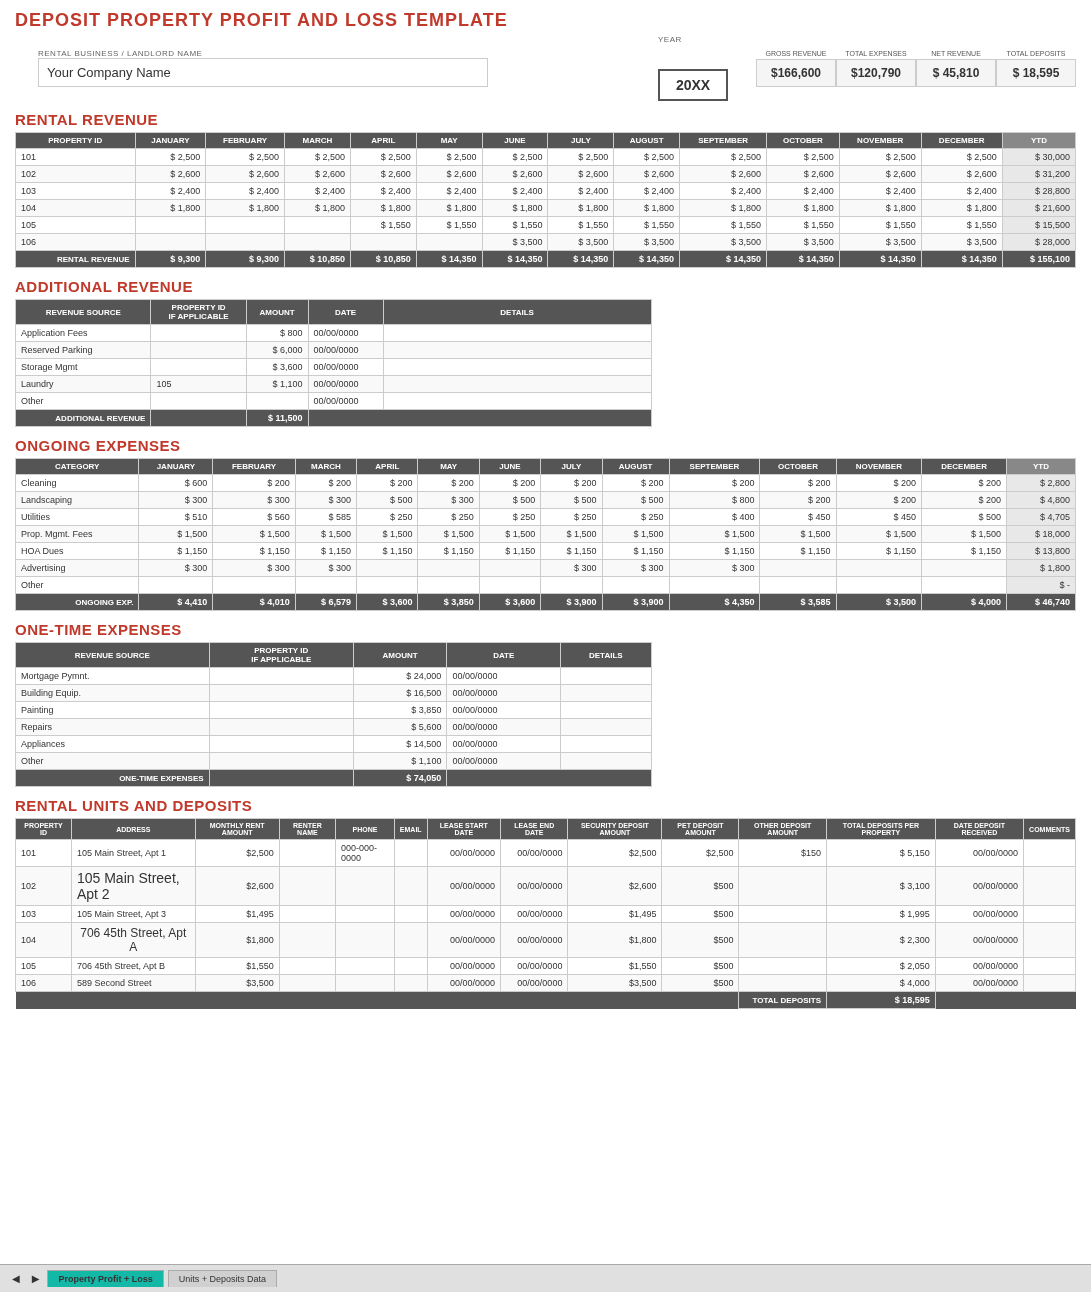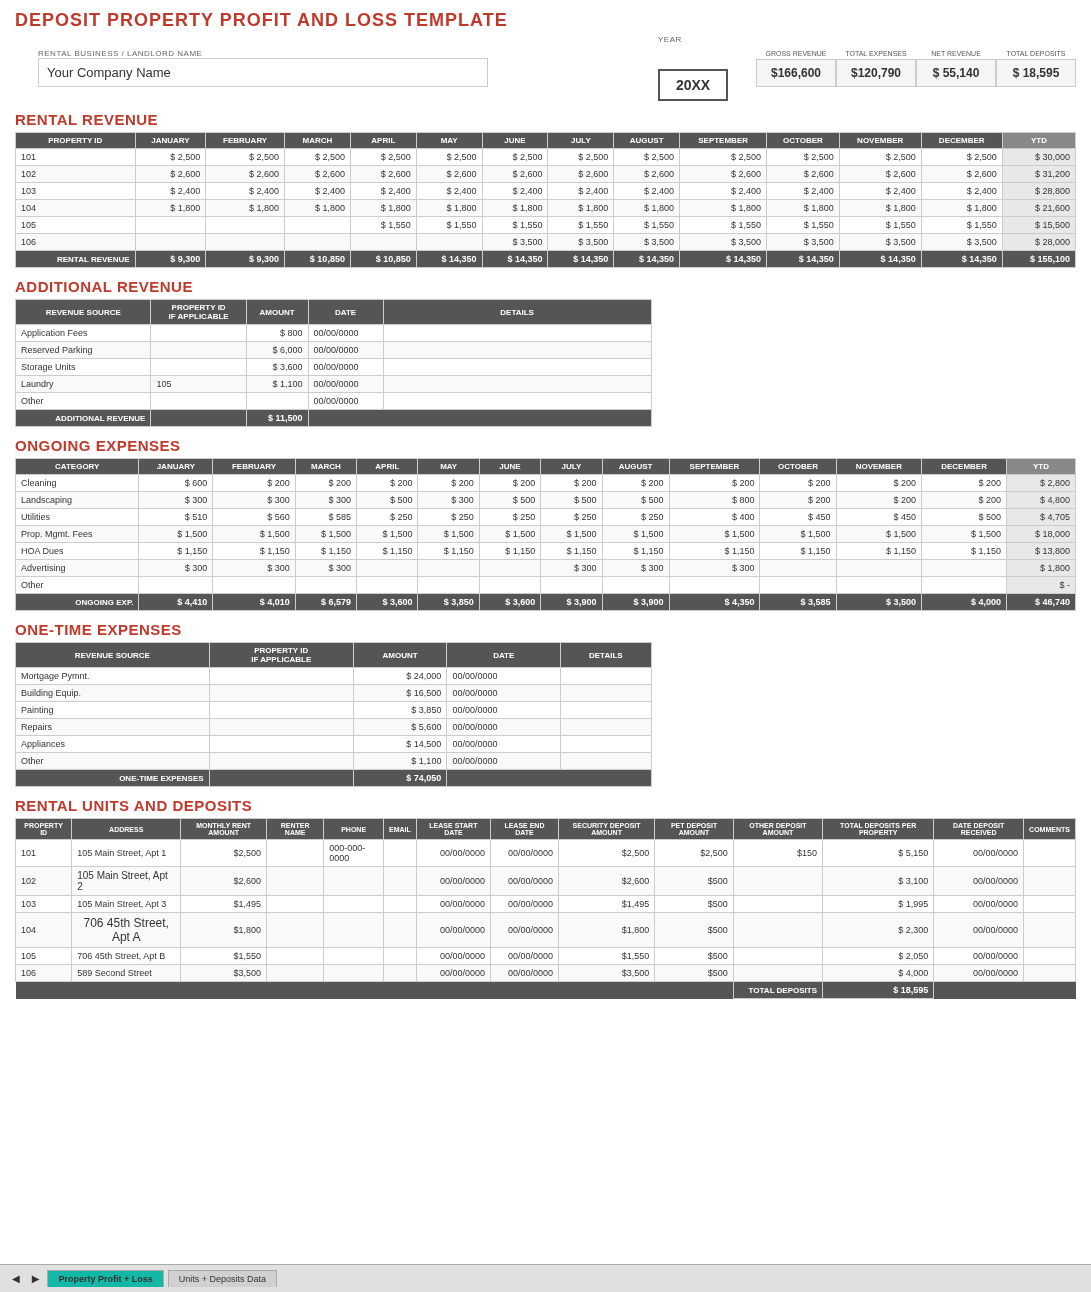--- a/index.html
+++ b/index.html
@@ -59,21 +59,21 @@
     <div style="display:flex; flex-direction:column; margin-left:20px;">
       <div style="display:flex; gap:0px; font-size:7px; color:#555; text-transform:uppercase; margin-bottom:2px;">
         <div style="min-width:80px; text-align:center;">GROSS REVENUE</div>
         <div style="min-width:80px; text-align:center;">TOTAL EXPENSES</div>
         <div style="min-width:80px; text-align:center;">NET REVENUE</div>
         <div style="min-width:80px; text-align:center;">TOTAL DEPOSITS</div>
       </div>
       <div style="display:flex; gap:0px;">
         <div class="summary-box"><span class="s-value">$166,600</span></div>
         <div class="summary-box"><span class="s-value">$120,790</span></div>
-        <div class="summary-box"><span class="s-value">$ 55,140</span></div>
+        <div class="summary-box"><span class="s-value">$ 45,810</span></div>
         <div class="summary-box"><span class="s-value">$ 18,595</span></div>
       </div>
     </div>
   </div>
 
   <div class="section-title">RENTAL REVENUE</div>
   <table>
     <thead>
       <tr id="rr-header">
           <th>PROPERTY ID</th>
@@ -230,21 +230,21 @@
           <td></td>
         </tr>
         <tr>
           <td>Reserved Parking</td>
           <td></td>
           <td class="money">$ 6,000</td>
           <td>00/00/0000</td>
           <td></td>
         </tr>
         <tr>
-          <td>Storage Units</td>
+          <td>Storage Mgmt</td>
           <td></td>
           <td class="money">$ 3,600</td>
           <td>00/00/0000</td>
           <td></td>
         </tr>
         <tr>
           <td>Laundry</td>
           <td>105</td>
           <td class="money">$ 1,100</td>
           <td>00/00/0000</td>
@@ -519,21 +519,21 @@
           <td class="money" style="font-size: 9px;">00/00/0000</td>
           <td class="money" style="font-size: 9px;">$2,500</td>
           <td class="money" style="font-size: 9px;">$2,500</td>
           <td class="money" style="font-size: 9px;">$150</td>
           <td class="money" style="font-size: 9px; padding-left: 28px;">$ 5,150</td>
           <td class="money" style="font-size: 9px;">00/00/0000</td>
           <td class="money" style="font-size: 9px;"></td>
         </tr>
         <tr>
           <td style="font-size: 9px;">102</td>
-          <td style="font-size: 10px;">105 Main Street, Apt 2</td>
+          <td style="font-size: 14px;">105 Main Street, Apt 2</td>
           <td class="money" style="font-size: 9px;">$2,600</td>
           <td style="font-size: 9px;"></td>
           <td style="font-size: 9px;"></td>
           <td style="font-size: 9px;"></td>
           <td class="money" style="font-size: 9px;">00/00/0000</td>
           <td class="money" style="font-size: 9px;">00/00/0000</td>
           <td class="money" style="font-size: 9px;">$2,600</td>
           <td class="money" style="font-size: 9px;">$500</td>
           <td class="money" style="font-size: 9px;"></td>
           <td class="money" style="font-size: 9px;">$ 3,100</td>

